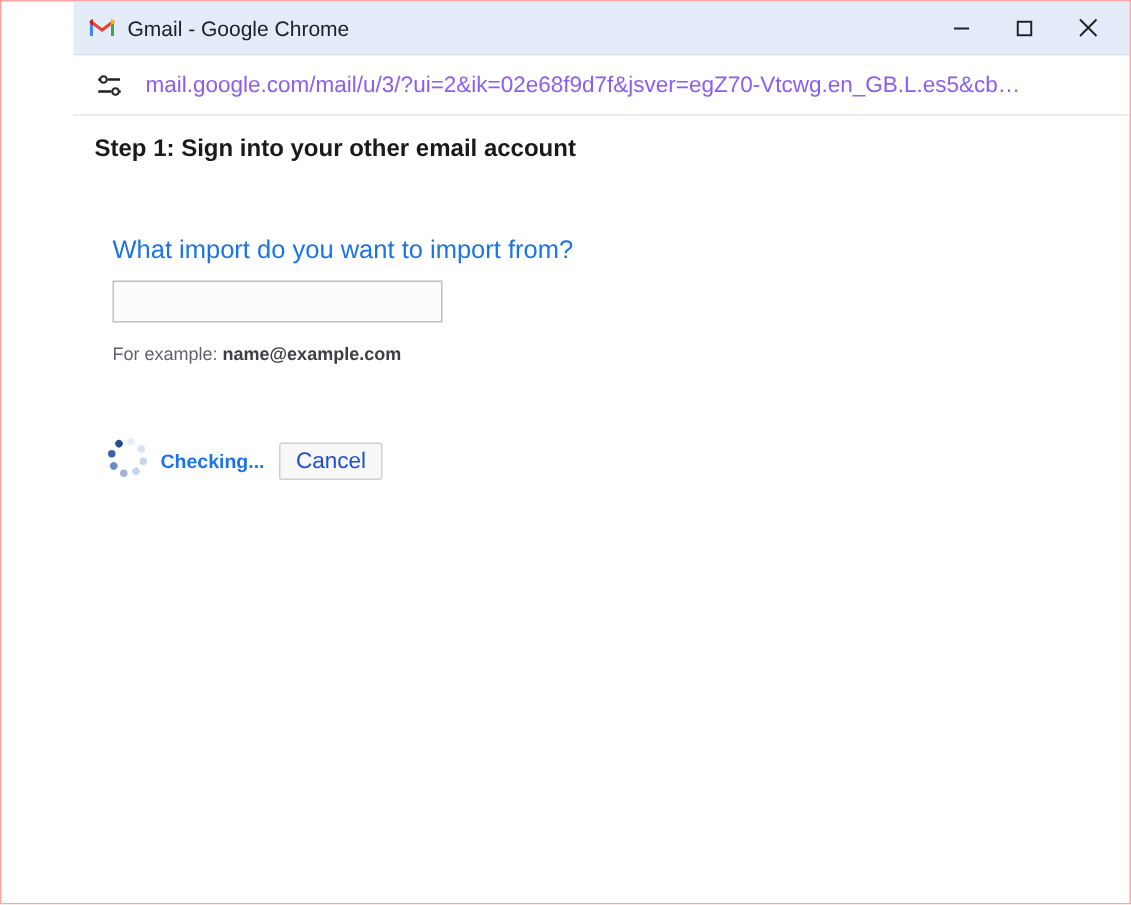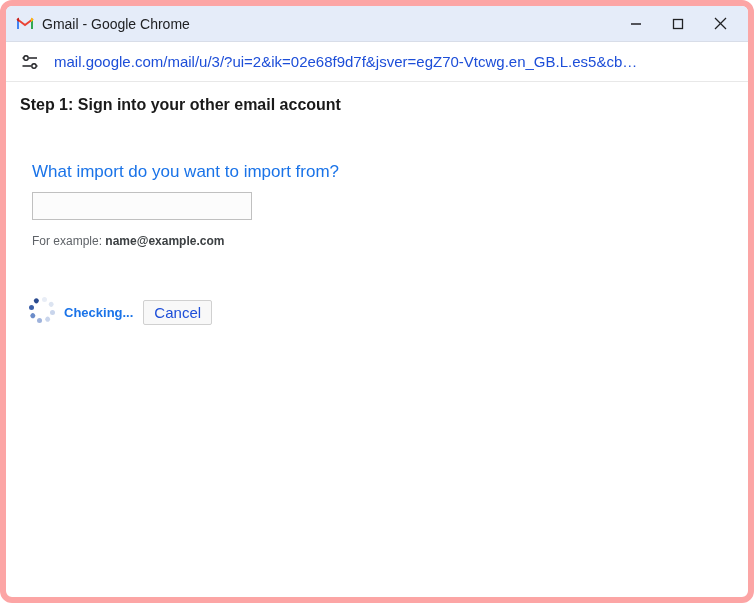--- a/index.html
+++ b/index.html
@@ -6,25 +6,26 @@
     body {
       font-family: Arial, sans-serif;
       background: #fff;
       width: 754px;
       height: 603px;
       overflow: hidden;
     }
     .window {
       width: 100%;
       height: 100%;
-      border: 6px solid #fca5a5;
-      border-radius: 12px;
+      border: 1px solid #fca5a5;
+      border-radius: 0;
       overflow: hidden;
       display: flex;
       flex-direction: column;
+      padding-left: 48px;
     }
     .titlebar {
       background: #e5ecf9;
       height: 36px;
       display: flex;
       align-items: center;
       padding: 0 10px;
       border-bottom: 1px solid #d8dde8;
     }
     .gmail-icon {
@@ -61,21 +62,21 @@
     .site-icon {
       width: 20px;
       height: 20px;
       margin-right: 14px;
       display: flex;
       align-items: center;
       justify-content: center;
     }
     .url-text {
       font-size: 15px;
-      color: #1d4ed8;
+      color: #8b5cf6;
       white-space: nowrap;
       overflow: hidden;
       text-overflow: ellipsis;
       flex: 1;
     }
     .content {
       padding: 14px;
       flex: 1;
     }
     .step-heading {

